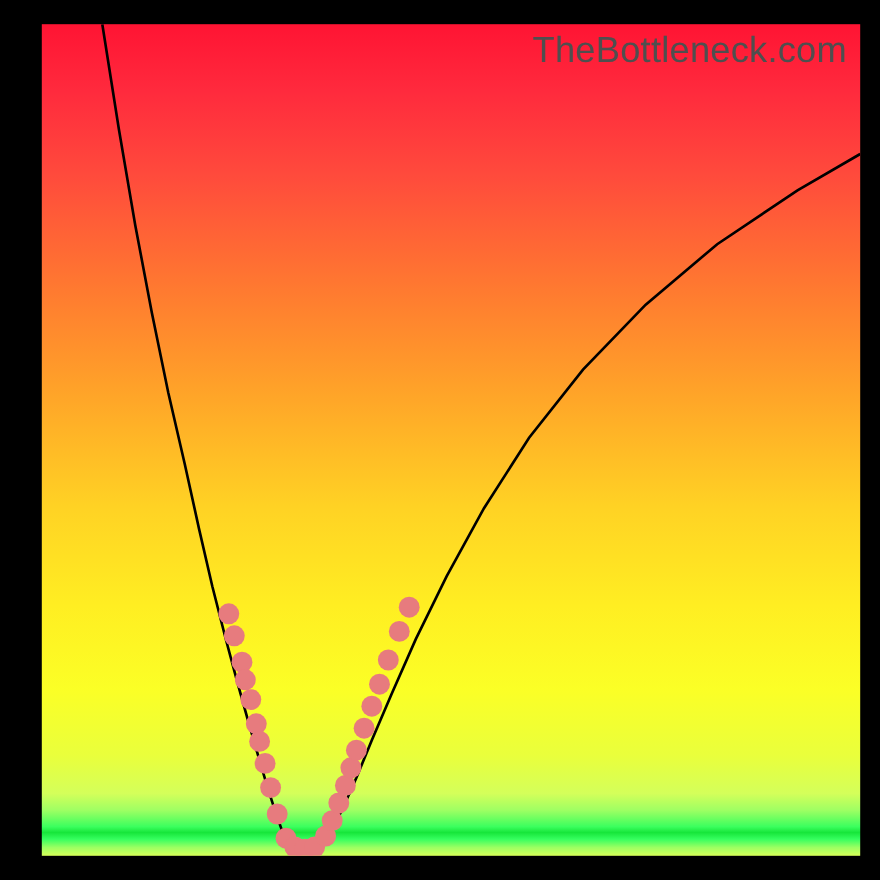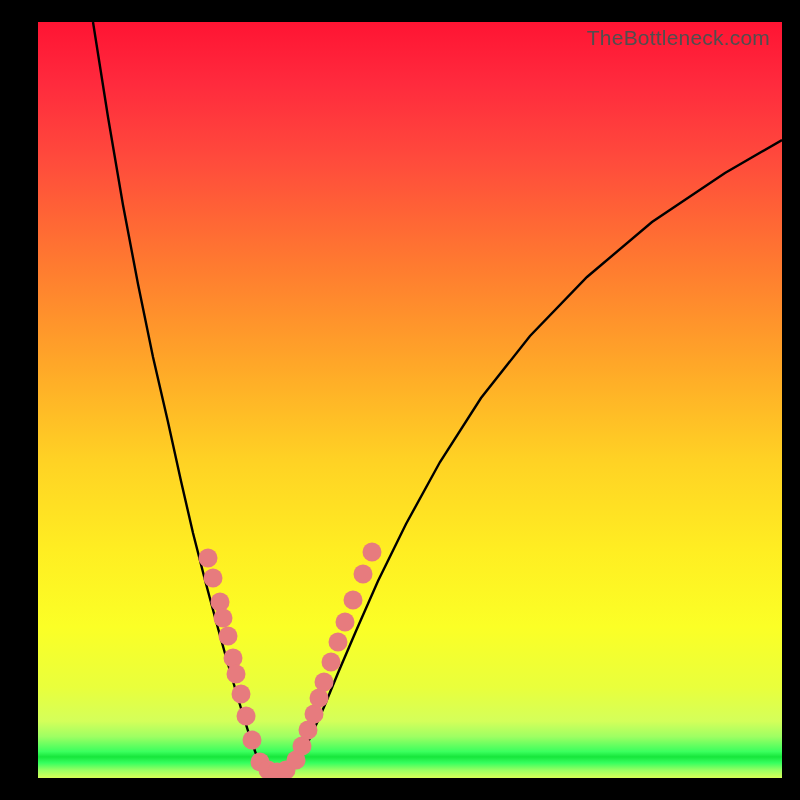--- a/index.html
+++ b/index.html
@@ -42,21 +42,21 @@
       #36ff5f 98%,
       #9cff62 99%,
       #d6ff58 100%
     );
   }
   .watermark {
     position: absolute;
     top: 4px;
     right: 12px;
     color: #4f4f4f;
-    font-size: 21px;
+    font-size: 33px;
     font-weight: 400;
     letter-spacing: 0.2px;
     user-select: none;
   }
   svg.curve {
     position: absolute;
     left: 0;
     top: 0;
     width: 744px;
     height: 756px;

